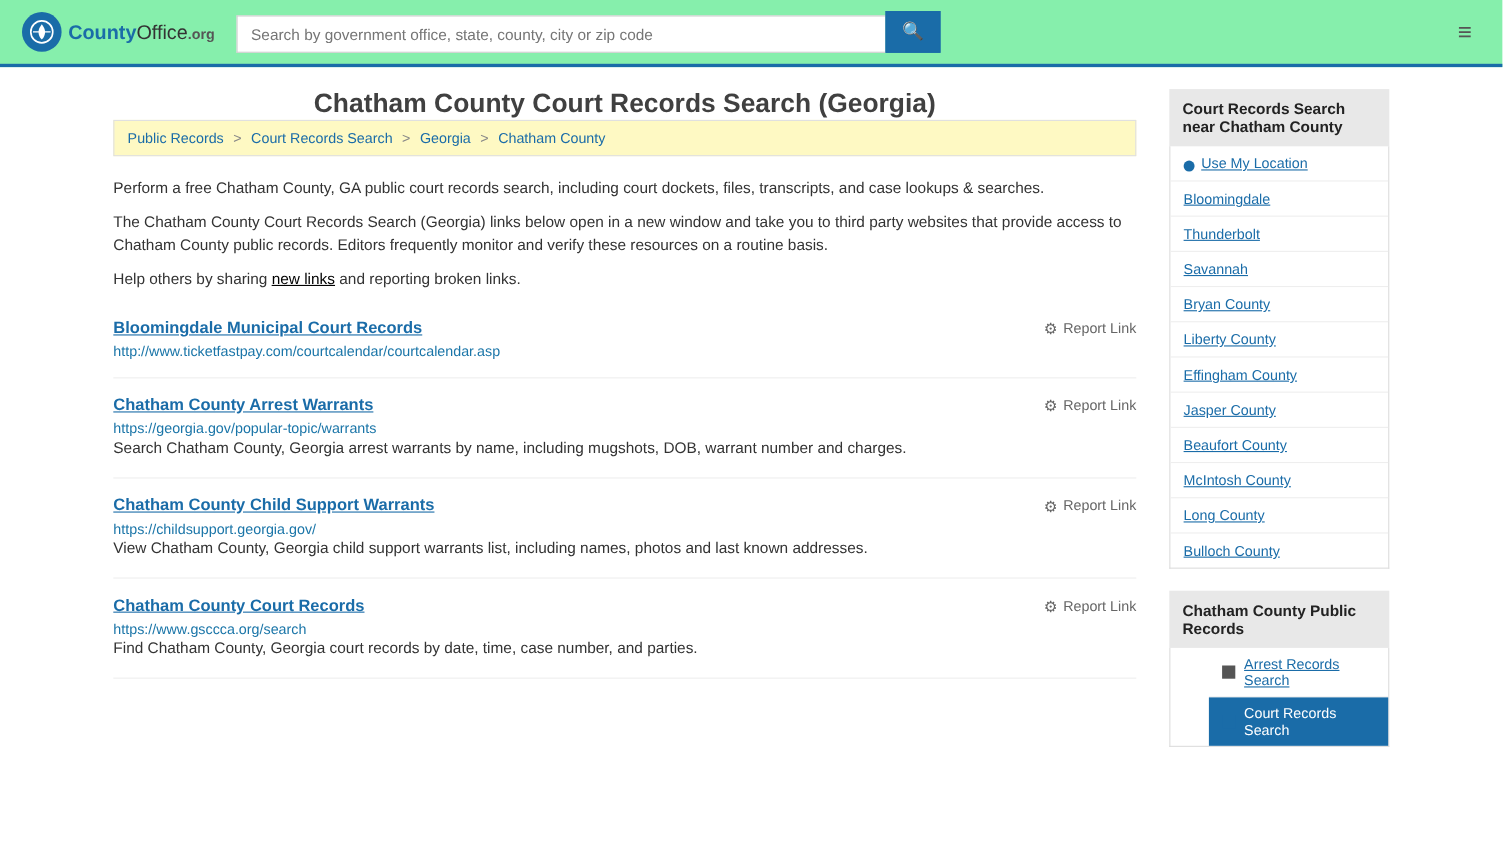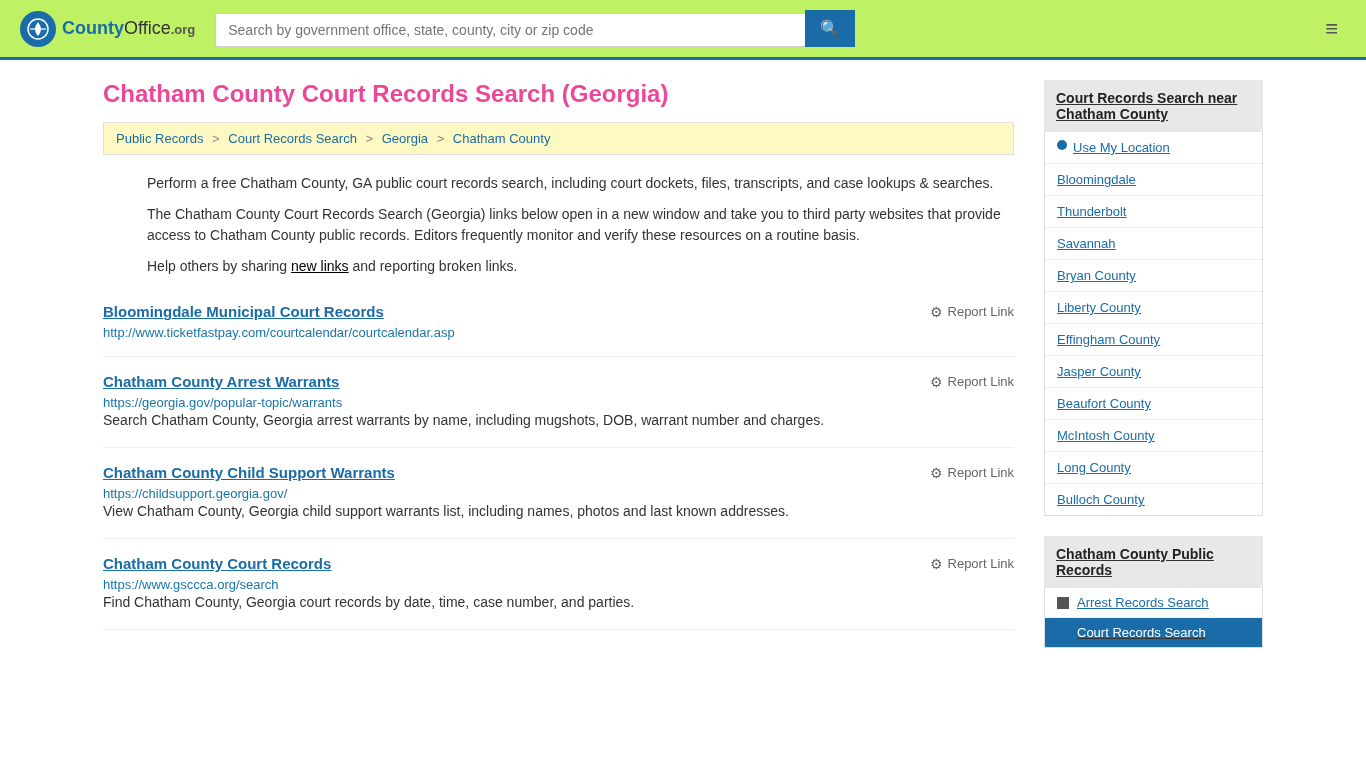--- a/index.html
+++ b/index.html
@@ -1,20 +1,20 @@
 <!DOCTYPE html>
 <html><head>
   <meta charset="utf-8">
   <style>
     * { box-sizing: border-box; margin: 0; padding: 0; }
     body { font-family: Arial, sans-serif; font-size: 14px; color: #333; background: #fff; }
 
     
     .header {
-      background: #bef264;
+      background: #86efac;
       border-bottom: 3px solid #1a6ca8;
       padding: 10px 20px;
       display: flex;
       align-items: center;
       gap: 20px;
     }
     .logo-area {
       display: flex;
       align-items: center;
       gap: 6px;
@@ -73,44 +73,44 @@
 
     
     .main-container {
       max-width: 1200px;
       margin: 0 auto;
       padding: 20px 20px;
       display: flex;
       gap: 30px;
     }
     .content-area { flex: 1; }
-    .sidebar { width: 219px; flex-shrink: 0; text-decoration: underline; }
+    .sidebar { width: 200px; flex-shrink: 0; }
 
     
     .page-title {
       font-size: 24px;
       font-weight: bold;
-      color: #ec4899;
-      margin-bottom: 14px;
+      color: #404040;
+      text-align: center;
     }
 
     
     .breadcrumb {
       background: #fef9c3;
       border: 1px solid #e0e0e0;
       padding: 8px 12px;
       font-size: 13px;
       margin-bottom: 18px;
       color: #555;
     }
     .breadcrumb a { color: #1a6ca8; text-decoration: none; }
     .breadcrumb .sep { margin: 0 5px; color: #888; }
 
     
-    .description { margin-bottom: 10px; font-size: 14px; line-height: 1.5; color: #333; margin-left: 44px; }
+    .description { margin-bottom: 10px; font-size: 14px; line-height: 1.5; color: #333; }
     .description a { color: #000000; }
 
     
     .record-item {
       border-bottom: 1px solid #eee;
       padding: 16px 0;
     }
     .record-title-row {
       display: flex;
       align-items: center;
@@ -168,34 +168,35 @@
       font-size: 13px;
     }
     .sidebar-list-item:last-child { border-bottom: none; }
     .sidebar-list-item a {
       color: #1a6ca8;
       text-decoration: underline;
       cursor: pointer;
     }
     .sidebar-list-item.use-location {
       display: flex;
-      align-items: flex-start;
+      align-items: flex-end;
       gap: 6px;
     }
     .location-dot {
       width: 10px;
       height: 10px;
       background: #1a6ca8;
       border-radius: 50%;
       display: inline-block;
     }
 
     .sidebar-records-list {
       border: 1px solid #ddd;
       border-top: none;
+      padding-left: 35px;
     }
     .sidebar-record-item {
       padding: 7px 12px;
       border-bottom: 1px solid #eee;
       font-size: 13px;
       display: flex;
       align-items: center;
       gap: 8px;
     }
     .sidebar-record-item:last-child { border-bottom: none; }

